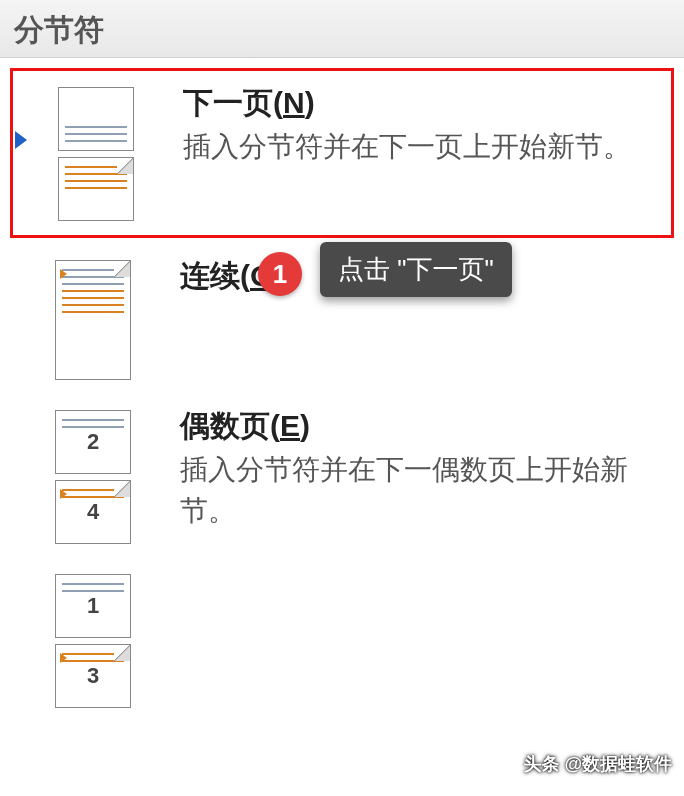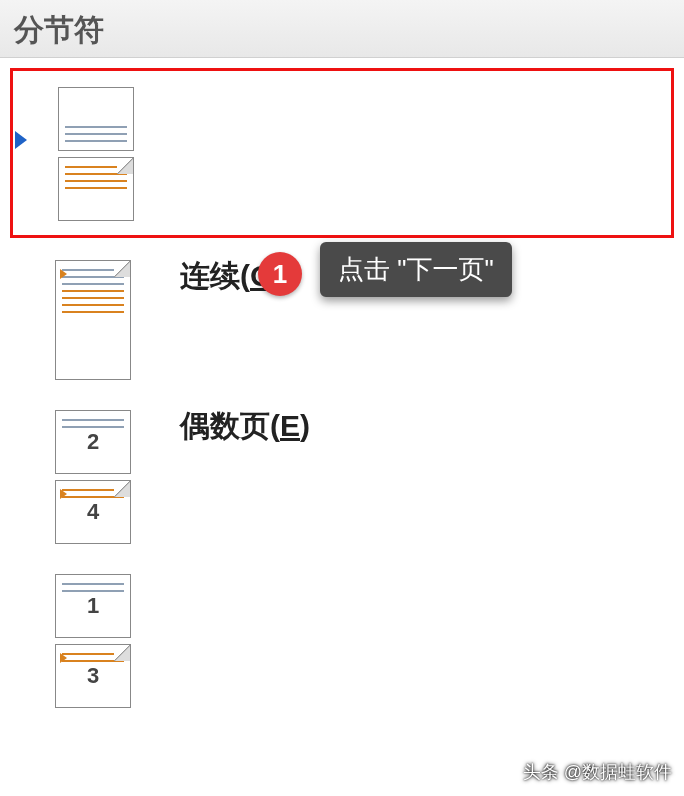--- a/index.html
+++ b/index.html
@@ -114,22 +114,22 @@
     box-shadow:0 2px 4px rgba(0,0,0,.3);
   }
   .ann-tooltip {
     position:absolute; z-index:6;
     background:#4a4a4a;color:#fff;
     font-size:26px; padding:10px 18px;
     border-radius:6px; white-space:nowrap;
     box-shadow:0 4px 10px rgba(0,0,0,.4);
   }
   .watermark {
-    position:absolute; right:12px; bottom:12px;
-    font-size:18px; color:#fff; text-shadow:0 0 4px #000,0 0 2px #000;
+    position:absolute; right:12px; bottom:20px;
+    font-size:18px; color:#fff; text-shadow:0 0 4px #000,0 0 2px #000;font-weight:bold;
   }
 </style>
 </head>
 <body>
 
 <div class="header">
   <div class="header-title">分节符</div>
 </div>
 
 <div class="list">
@@ -142,20 +142,26 @@
           <span class="ln"></span>
           <span class="ln"></span>
       </div>
       <div class="mini orange top">
         <span class="ln"></span>
           <span class="ln"></span>
           <span class="ln"></span>
           <span class="ln"></span>
         <div class="fold"></div>
       </div>
+    </div>
+    <div class="text-col">
+      <div class="item-title">
+        <span>下一页(</span><span class="hotkey">N</span><span>)</span>
+      </div>
+      <div class="item-desc">插入分节符并在下一页上开始新节。</div>
     </div>
   </div>
 
   <div class="item" style="position:relative">
     <div class="icon-col">
       <div class="mini blue full mark" style="height:120px">
         <span class="ln"></span>
           <span class="ln"></span>
           <span class="ln"></span>
         <span class="ln" style="background:#d9821f"></span>
@@ -189,20 +195,21 @@
           <span class="ln"></span>
           <span class="ln"></span>
         <span class="num">4</span>
         <div class="fold"></div>
       </div>
     </div>
     <div class="text-col">
       <div class="item-title">
         <span>偶数页(</span><span class="hotkey">E</span><span>)</span>
       </div>
+      <div class="item-desc">插入分节符并在下一偶数页上开始新节。</div>
     </div>
   </div>
 
   <div class="item">
     <div class="icon-col">
       <div class="mini blue">
         <span class="ln"></span>
           <span class="ln"></span>
           <span class="ln"></span>
           <span class="ln"></span>

